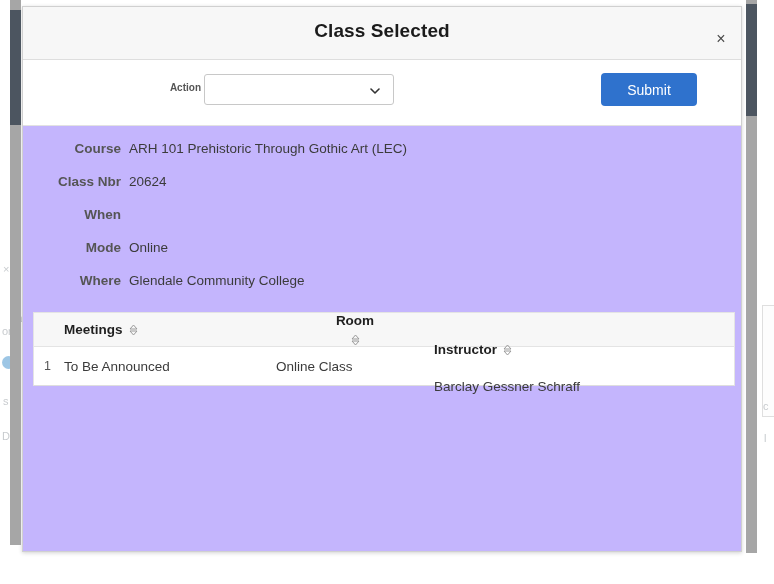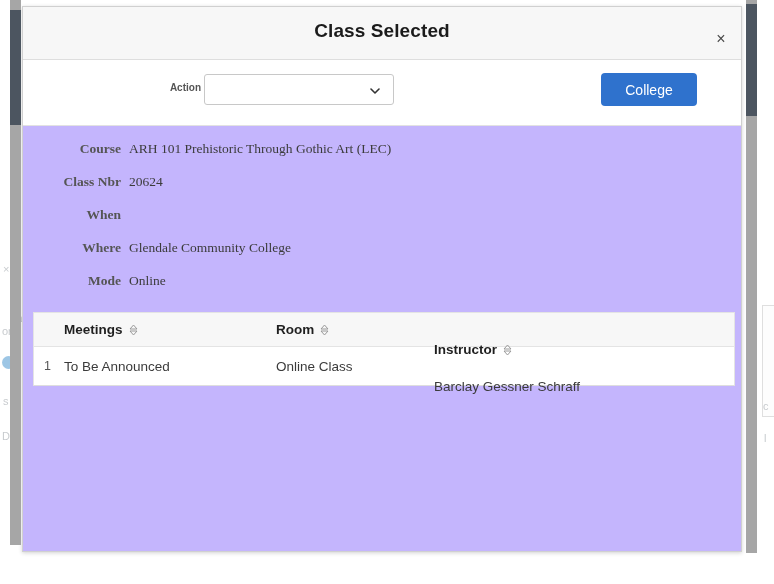--- a/index.html
+++ b/index.html
@@ -152,21 +152,20 @@
     cursor: pointer;
   }
 
   
   .details {
     padding-top: 8px;
   }
   .detail-row {
     position: relative;
     height: 33px;
-    font-family: Liberation Serif, serif;
   }
   .detail-label {
     position: absolute;
     left: 0;
     width: 98px;
     top: 7px;
     text-align: right;
     font-size: 13.5px;
     font-weight: bold;
     color: #555555;
@@ -199,21 +198,21 @@
     border-bottom: 1px solid #e4e4e4;
   }
   .mtg-row {
     display: flex;
     height: 38px;
     align-items: center;
     background: #ffffff;
   }
   .c-idx   { width: 30px; padding-left: 10px; box-sizing: border-box; }
   .c-meet  { width: 212px; }
-  .c-room  { width: 158px; }
+  .c-room  { width: 158px; flex-direction: column; }
   .c-instr { flex: 1; margin-top: 40px; }
 
   .th {
     font-size: 13.5px;
     font-weight: bold;
     color: #1f1f1f;
     display: flex;
     align-items: center;
     gap: 6px;
   }
@@ -275,42 +274,42 @@
     <div class="action-bar">
       <div class="action-label">Action</div>
       <select class="action-select">
         <option value=""></option>
       </select>
       <span class="select-chevron">
         <svg width="10" height="10" viewBox="0 0 10 10">
           <path d="M1 3 L5 7 L9 3" stroke="#333" stroke-width="1.6" fill="none" stroke-linecap="round" stroke-linejoin="round"></path>
         </svg>
       </span>
-      <button class="submit-btn">College</button>
+      <button class="submit-btn">Submit</button>
     </div>
 
     <div class="details">
       <div class="detail-row">
         <div class="detail-label">Course</div>
         <div class="detail-value">ARH 101 Prehistoric Through Gothic Art (LEC)</div>
       </div>
       <div class="detail-row">
         <div class="detail-label">Class Nbr</div>
         <div class="detail-value">20624</div>
       </div>
       <div class="detail-row">
         <div class="detail-label">When</div>
       </div>
       <div class="detail-row">
+        <div class="detail-label">Mode</div>
+        <div class="detail-value">Online</div>
+      </div>
+      <div class="detail-row">
         <div class="detail-label">Where</div>
         <div class="detail-value">Glendale Community College</div>
-      </div>
-      <div class="detail-row">
-        <div class="detail-label">Mode</div>
-        <div class="detail-value">Online</div>
       </div>
     </div>
 
     <div class="mtg-table">
       <div class="mtg-head">
         <div class="c-idx th"></div>
         <div class="c-meet th">
           <span>Meetings</span>
           <span class="sort-icon">
             <svg width="9" height="12" viewBox="0 0 9 12">

